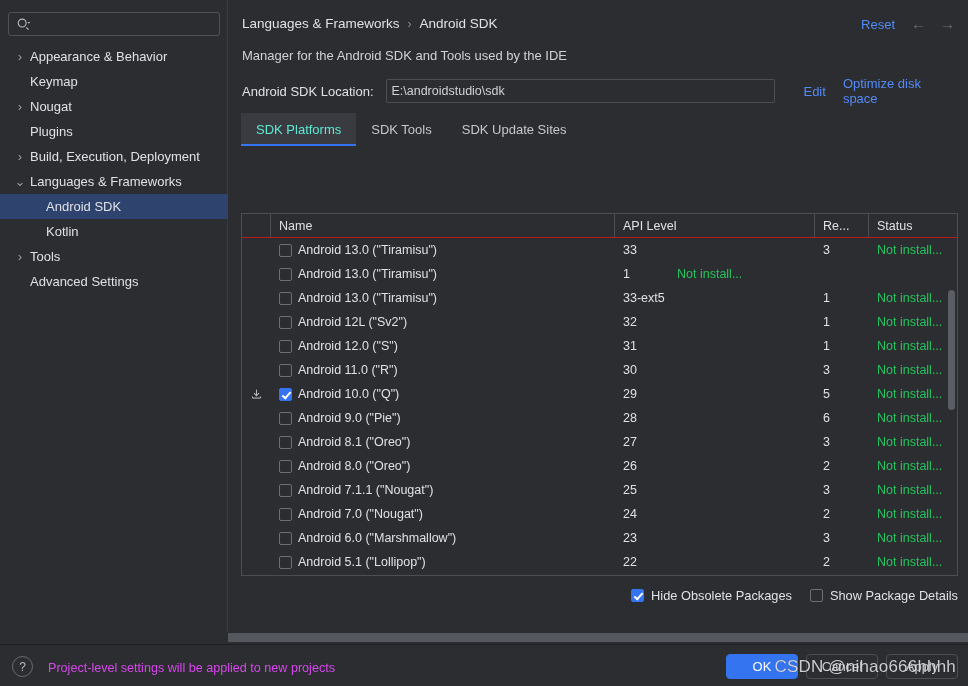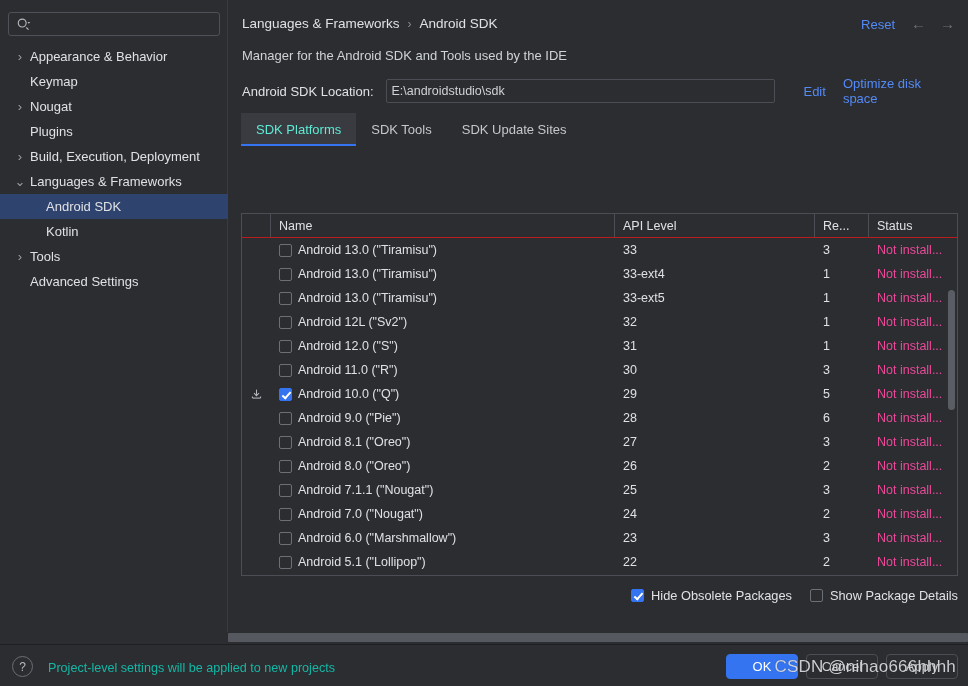--- a/index.html
+++ b/index.html
@@ -182,21 +182,21 @@
     height: 24px;
     font-size: 12.5px;
     color: #dfe1e5;
     align-items: center;
   }
   .td { display: flex; align-items: center; overflow: hidden; white-space: nowrap; }
   .td.c0 { width: 29px; justify-content: center; }
   .td.c1 { width: 344px; padding-left: 8px; gap: 6px; }
   .td.c2 { width: 200px; padding-left: 8px; }
   .td.c3 { width: 54px; padding-left: 8px; }
-  .td.c4 { width: 88px; padding-left: 8px; color: #ec4899; }
+  .td.c4 { width: 88px; padding-left: 8px; color: #22c55e; }
 
   .cbx {
     width: 13px; height: 13px;
     border: 1px solid #6b6f76;
     border-radius: 2px;
     background: #2b2d30;
     display: inline-block;
     position: relative;
     flex: none;
   }
@@ -258,21 +258,21 @@
     width: 21px; height: 21px;
     border: 1px solid #6b6f76;
     border-radius: 50%;
     color: #b6b9bf;
     font-size: 12px;
     display: flex; align-items: center; justify-content: center;
     cursor: pointer;
   }
   .status-note {
     position: absolute; left: 48px; top: 16px;
-    font-size: 12.6px; color: #14b8a6;
+    font-size: 12.6px; color: #d946ef;
   }
   .dlg-buttons {
     position: absolute; right: 10px; top: 9px;
     display: flex; gap: 8px; align-items: center;
   }
   .btn {
     height: 25px;
     min-width: 72px;
     padding: 0 14px;
     border-radius: 4px;
@@ -418,21 +418,20 @@
             <div class="td c2">33</div>
             <div class="td c3">3</div>
             <div class="td c4">Not install...</div>
           </div>
           <div class="trow">
             <div class="td c0"></div>
             <div class="td c1">
               <span class="cbx"></span>
               <span>Android 13.0 ("Tiramisu")</span>
             </div>
-            <div class="td c2">33-ext4</div>
             <div class="td c3">1</div>
             <div class="td c4">Not install...</div>
           </div>
           <div class="trow">
             <div class="td c0"></div>
             <div class="td c1">
               <span class="cbx"></span>
               <span>Android 13.0 ("Tiramisu")</span>
             </div>
             <div class="td c2">33-ext5</div>

